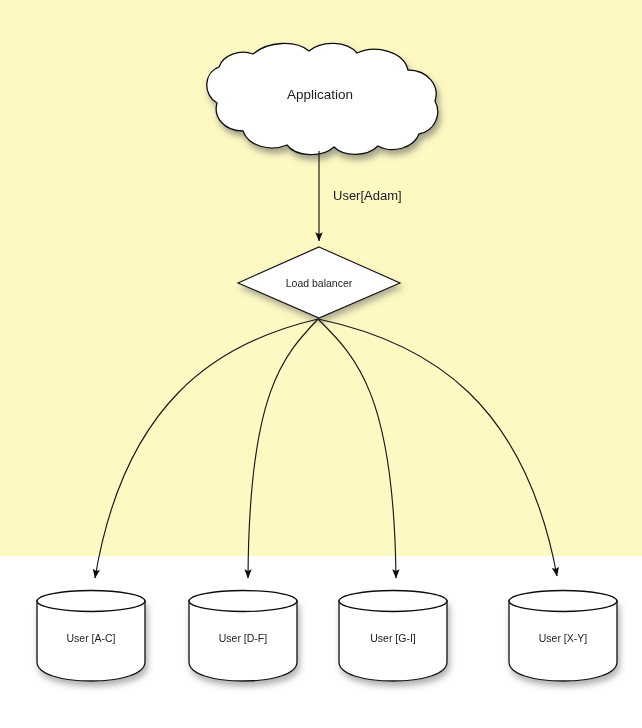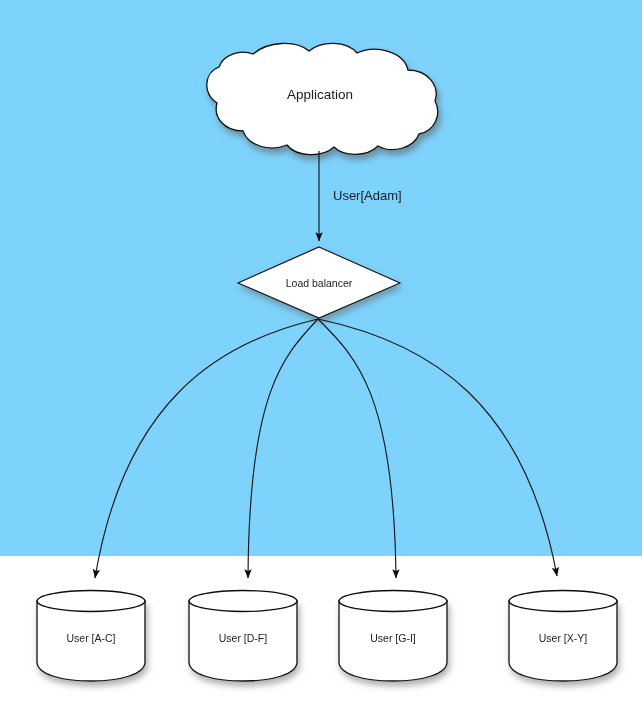--- a/index.html
+++ b/index.html
@@ -11,21 +11,21 @@
     width: 642px;
     height: 728px;
     font-family: "Liberation Sans", sans-serif;
     overflow: hidden;
     position: relative;
   }
   #diagram-root {
     position: relative;
     width: 642px;
     height: 556px;
-    background: #7dd3fc;
+    background: #fef9c3;
   }
   svg.canvas {
     position: absolute;
     left: 0;
     top: 0;
     width: 642px;
     height: 728px;
     display: block;
   }
   .node-label {

